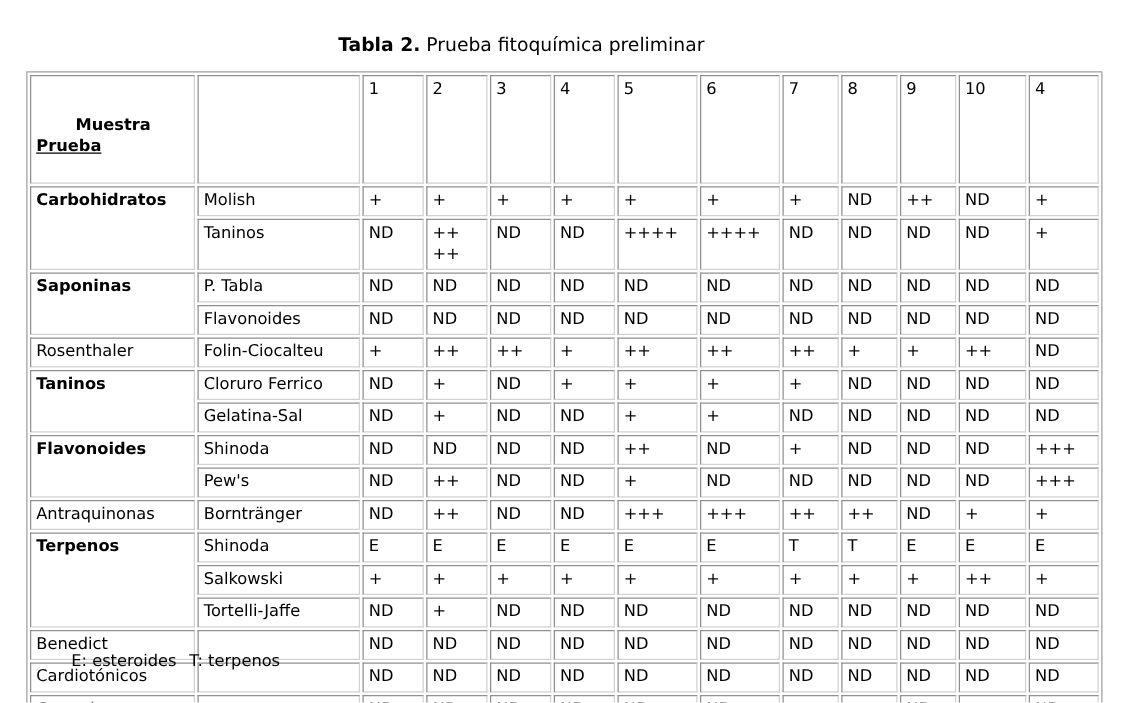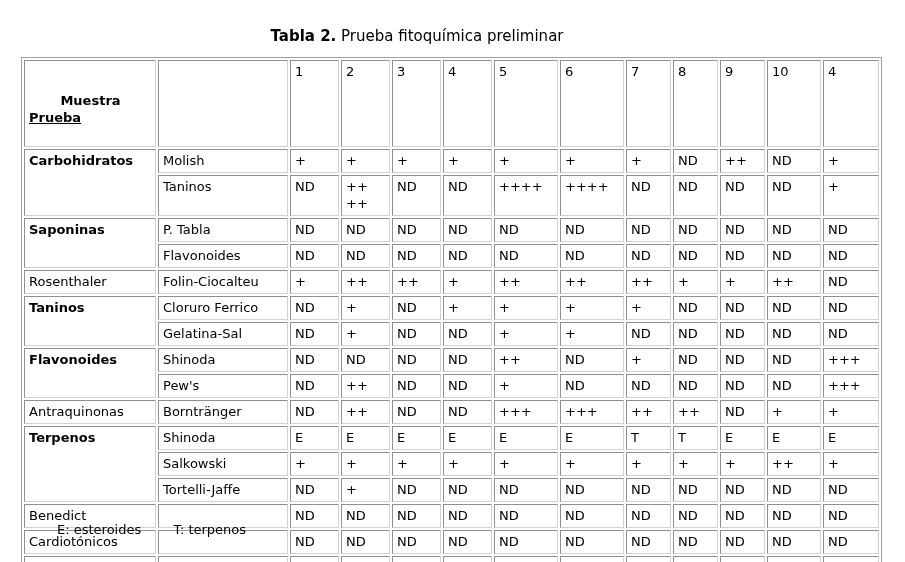--- a/index.html
+++ b/index.html
@@ -53,21 +53,21 @@
     height: 46px;
   }
   .corner .muestra { text-align: center; }
   .corner .prueba { text-align: left; text-decoration: underline; }
 
   .legend {
     position: absolute;
     left: 57px;
     top: 522px;
   }
-  .legend .legend-t { margin-left: 28px; }
+  .legend .legend-t { margin-left: 6px; }
 </style>
 </head>
 <body>
 
 <div class="title">
   <span class="bold">Tabla 2.</span>
   <span>Prueba fitoquímica preliminar</span>
 </div>
 
 <table class="phyto">

